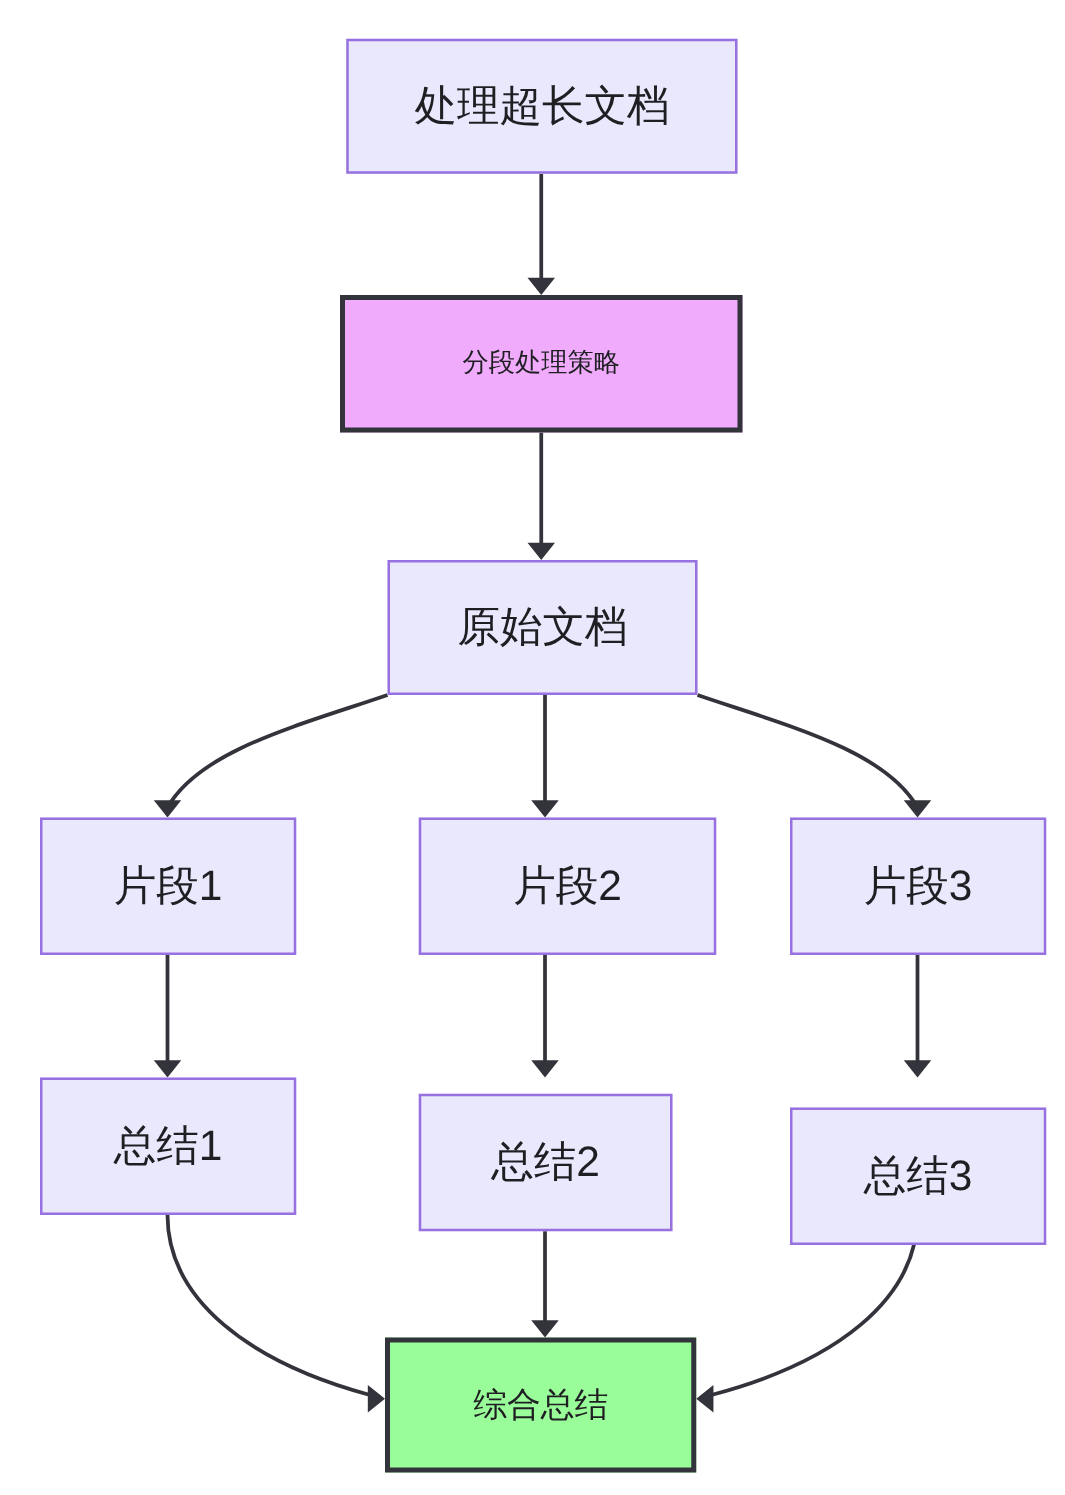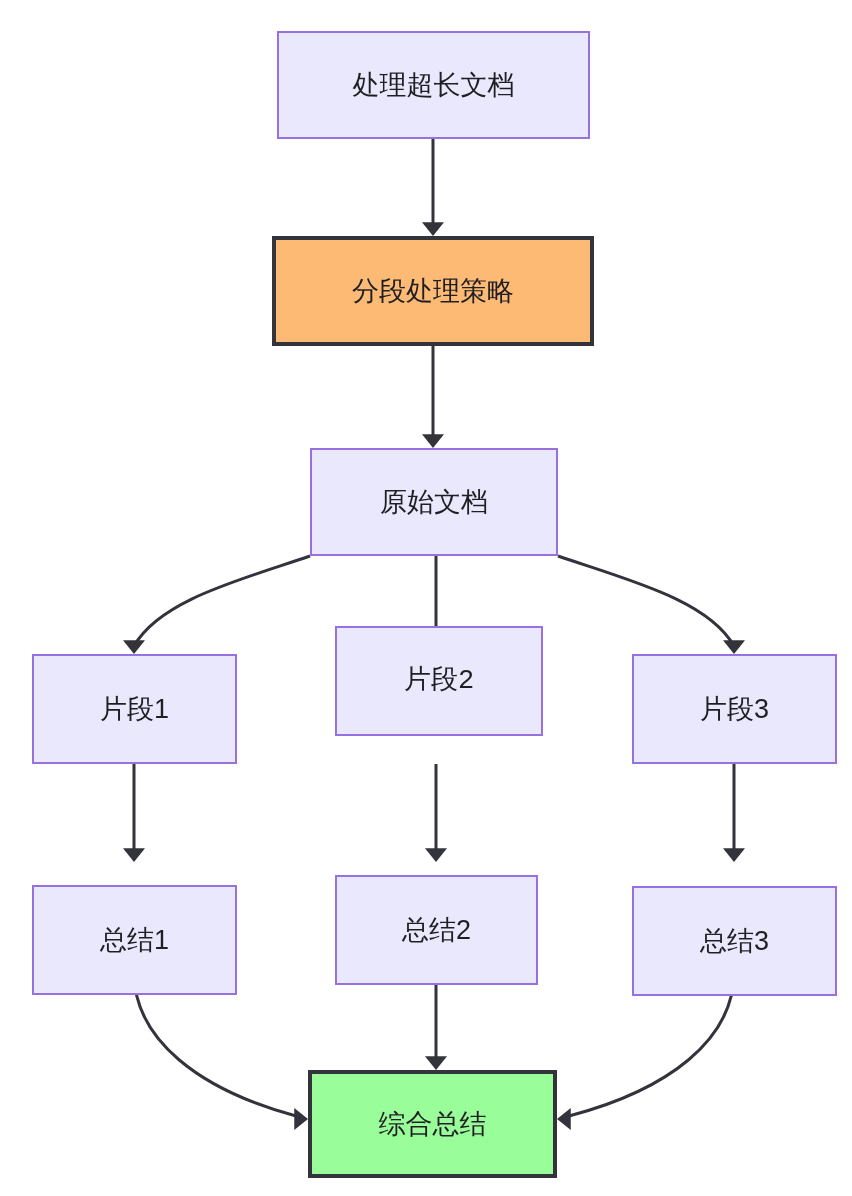--- a/index.html
+++ b/index.html
@@ -35,27 +35,27 @@
     white-space: nowrap;
     z-index: 2;
   }
   .node-label {
     display: block;
   }
   
   .style-plain {
     background: #e9e8fd;
     border: 2px solid #9771e0;
-    font-size: 27px;
+    font-size: 34px;
   }
   
   .style-emph {
-    background: #fdba74;
+    background: #f0abfc;
     border: 4px solid #33333b;
-    font-size: 27px;
+    font-size: 21px;
   }
   
   .style-green {
     background: #99fd99;
     border: 4px solid #33333b;
     font-size: 27px;
   }
   .edge-path {
     fill: none;
     stroke: #33333b;
@@ -122,27 +122,27 @@
       </div>
       <div class="node style-emph" style="left: 272px; top: 236px; width: 322px; height: 110px;">
         <span class="node-label">分段处理策略</span>
       </div>
       <div class="node style-plain" style="left: 310px; top: 448px; width: 248px; height: 108px;">
         <span class="node-label">原始文档</span>
       </div>
       <div class="node style-plain" style="left: 32px; top: 654px; width: 205px; height: 110px; align-items: center;">
         <span class="node-label">片段1</span>
       </div>
-      <div class="node style-plain" style="left: 335px; top: 626px; width: 208px; height: 110px; font-family: Liberation Mono, monospace;">
+      <div class="node style-plain" style="left: 335px; top: 654px; width: 238px; height: 110px;">
         <span class="node-label">片段2</span>
       </div>
       <div class="node style-plain" style="left: 632px; top: 654px; width: 205px; height: 110px;">
         <span class="node-label">片段3</span>
       </div>
-      <div class="node style-plain" style="left: 32px; top: 885px; width: 205px; height: 110px;">
+      <div class="node style-plain" style="left: 32px; top: 862px; width: 205px; height: 110px;">
         <span class="node-label">总结1</span>
       </div>
       <div class="node style-plain" style="left: 335px; top: 862px; width: 203px; height: 110px; margin-top: 13px;">
         <span class="node-label">总结2</span>
       </div>
       <div class="node style-plain" style="left: 632px; top: 862px; width: 205px; height: 110px; margin-top: 24px;">
         <span class="node-label">总结3</span>
       </div>
       <div class="node style-green" style="left: 308px; top: 1070px; width: 249px; height: 108px; align-items: center;">
         <span class="node-label">综合总结</span>

